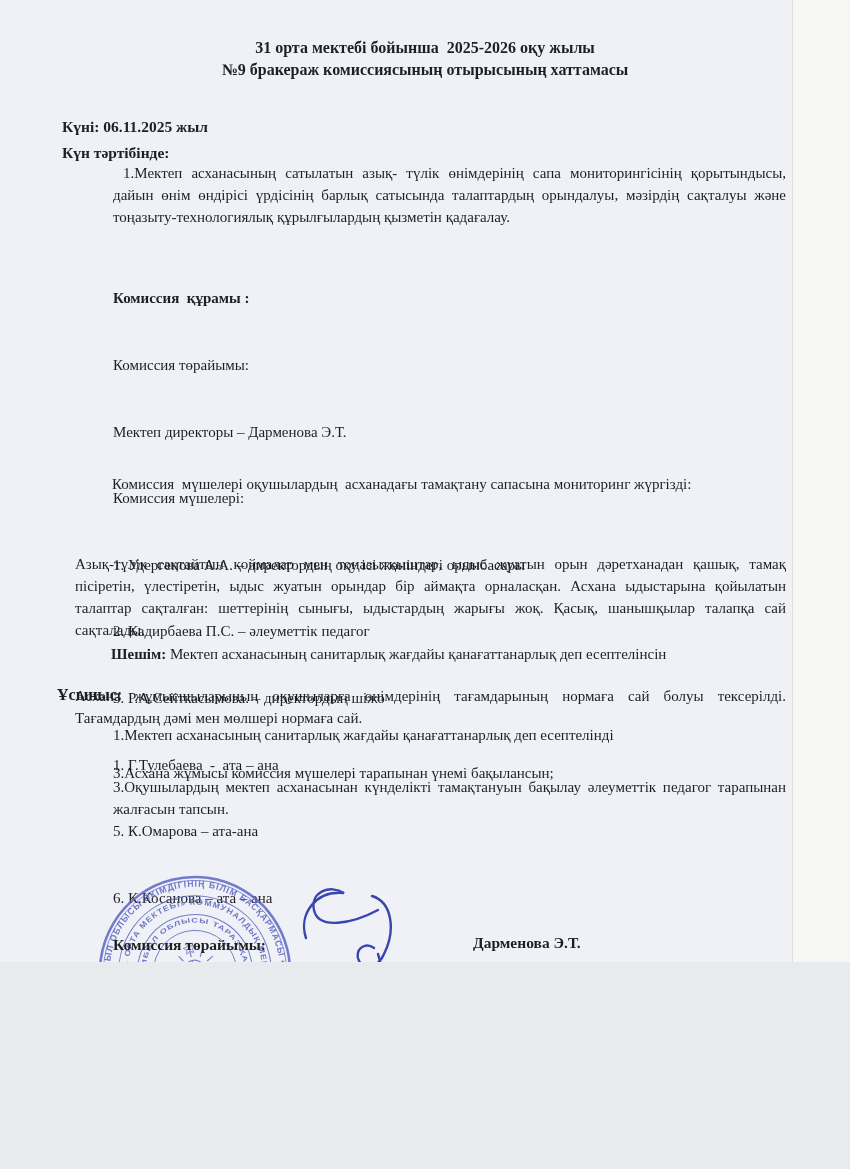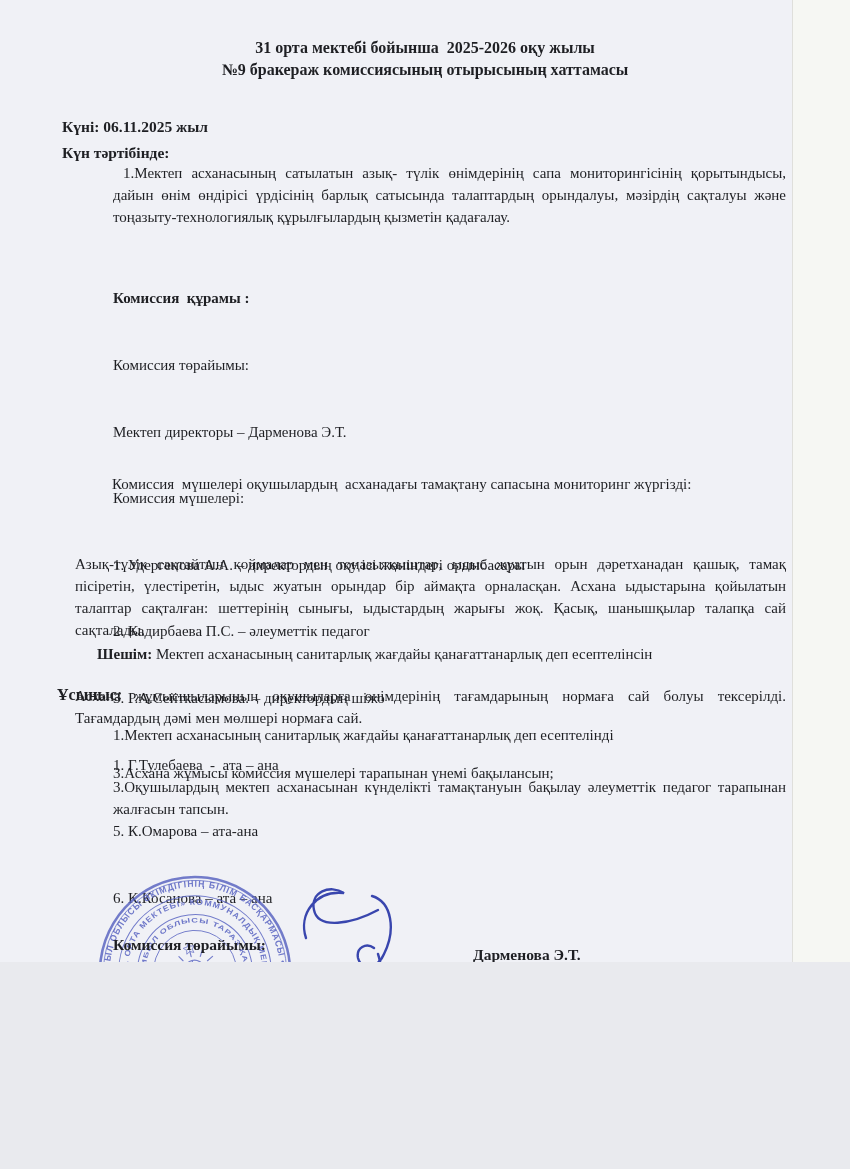--- a/index.html
+++ b/index.html
@@ -29,28 +29,28 @@
   .date-line{left:62px; top:102px; font-size:15.5px;margin-top:16px;}
   .agenda-head{left:62px; top:144px; font-size:15.5px;}
   .para{font-size:15px; line-height:22px; text-align:justify;}
   .agenda-item{left:113px; top:162px; width:673px; text-indent:10px;}
 
   .lines{font-size:15px; line-height:22.2px;}
   .commission{left:113px; top:243px; width:680px;}
   .monitoring{left:112px; top:476px; width:680px; font-size:15px;}
   .findings{left:75px; top:509px; width:711px;}
   .findings p{margin:0; text-align:justify;}
-  .decision{left:97px; top:646px; width:673px; font-size:15px;}
+  .decision{left:111px; top:646px; width:673px; font-size:15px;}
   .proposals-head{left:57px; top:686px; font-size:16px;}
   .prop1{left:113px; top:724px; width:673px;}
   .prop2{left:113px; top:762px; width:673px;}
   .prop3{left:113px; top:776px; width:673px; text-align:justify;}
   .sig-label-1{left:113px; top:936px; font-size:15.5px; z-index:3;}
   .sig-label-2{left:113px; top:993px; font-size:15px; z-index:3;}
-  .sig-name-1{left:473px; top:934px; font-size:15.5px; z-index:3;margin-top:12px;}
+  .sig-name-1{left:473px; top:934px; font-size:15.5px; z-index:3;}
   .sig-name-2{left:476px; top:992px; font-size:15px; z-index:3;}
 
   .stamp{position:absolute; left:96px; top:873px; width:198px; height:198px; z-index:1;
     transform:rotate(-14deg); opacity:.92;}
   .stamp text{font-family:"Liberation Sans", sans-serif; font-weight:bold;}
   .sig-svg{position:absolute; z-index:2;}
   .sig1{left:292px; top:878px; width:132px; height:120px;}
   .sig2{left:287px; top:963px; width:128px; height:105px;}
 </style>
 </head>

